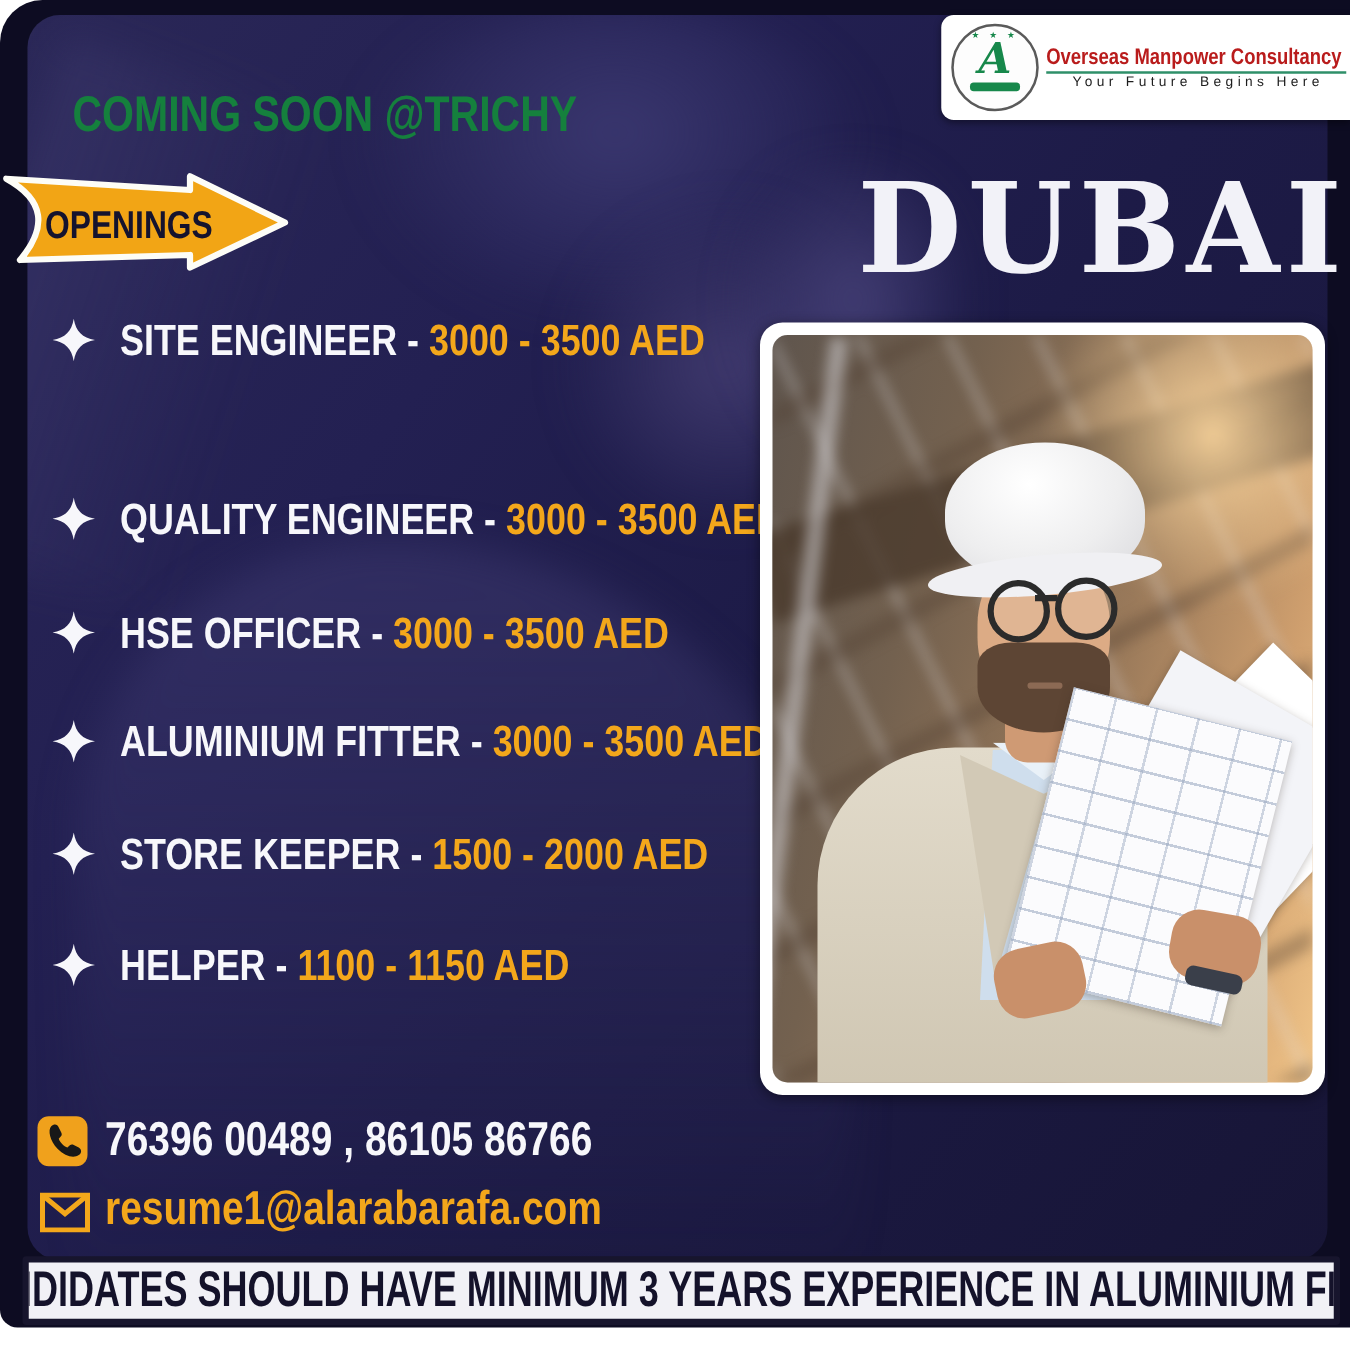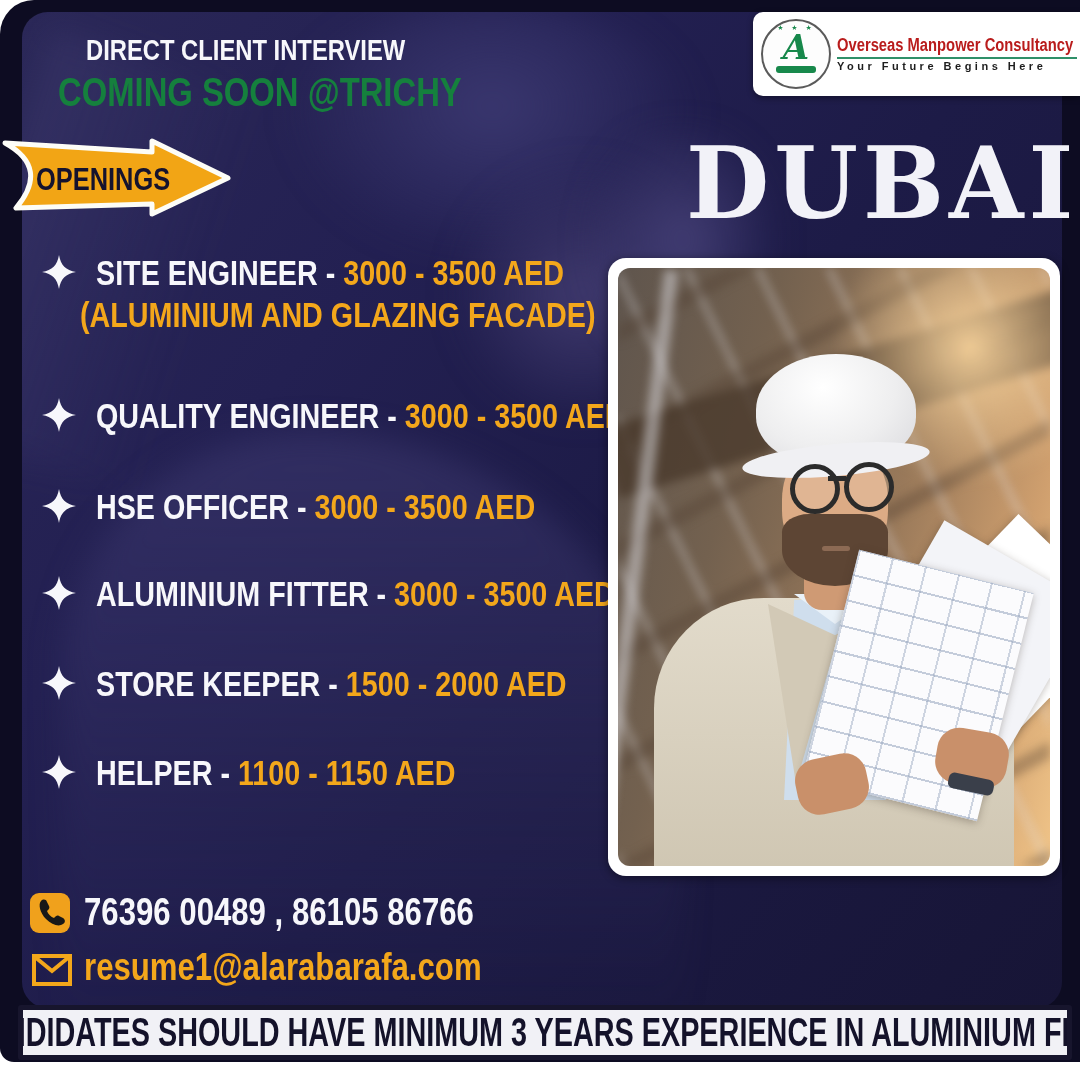--- a/index.html
+++ b/index.html
@@ -37,21 +37,21 @@
   .logo-circle{width:66px;height:66px;border-radius:50%;border:2px solid #5a5a5a;margin:0 6px 0 8px;
                background:#fdfdfd;position:relative;flex:0 0 auto;}
   .logo-mono{position:absolute;left:0;top:6px;width:100%;text-align:center;
              font-family:"DejaVu Serif",serif;font-style:italic;font-weight:bold;font-size:34px;color:#17884b;}
   .logo-ribbon{position:absolute;left:13px;bottom:14px;width:40px;height:7px;background:#17884b;border-radius:3px;}
   .logo-dots{position:absolute;left:0;top:3px;width:100%;text-align:center;font-size:7px;color:#17884b;letter-spacing:3px;}
   .logo-text{display:flex;flex-direction:column;line-height:1.05;min-width:0;}
   .logo-company{color:#17884b;font-size:31px;font-weight:bold;letter-spacing:.5px;}
   .logo-sub{color:#b91c1c;font-size:18px;font-weight:bold;}
   .logo-divider{height:2px;background:#2f9069;margin:2px 0 2px 0;width:240px;}
-  .logo-tagline{color:#1d1d1d;font-size:11px;font-weight:bold;letter-spacing:3.5px;}
+  .logo-tagline{color:#1d1d1d;font-size:11px;font-weight:normal;letter-spacing:3.5px;text-align:center;}
 
   
   .arrow-wrap{position:absolute;left:0;top:138px;width:240px;height:80px;text-decoration:underline;}
   .arrow-label{position:absolute;left:36px;top:24px;color:#15132e;font-size:31px;font-weight:bold;}
 
   
   .dubai{position:absolute;left:686px;top:124px;width:366px;text-align:center;color:#f2f2f8;
          font-family:"DejaVu Serif",serif;font-weight:bold;font-size:96px;letter-spacing:5px;
          transform:scaleY(1.04);transform-origin:top;}
 
@@ -140,21 +140,20 @@
   <div class="outer-bg"></div>
 
   <div class="panel">
     <div class="decor d1"></div>
     <div class="decor d2"></div>
     <div class="decor d3"></div>
     <div class="decor d4"></div>
     <div class="decor d5"></div>
   </div>
 
-  <div class="hline1"><span class="cond">DIRECT CLIENT INTERVIEW</span></div>
   <div class="hline2"><span class="cond">COMING SOON @TRICHY</span></div>
 
   <div class="logo-box">
     <div class="logo-circle">
       <div class="logo-dots">★ ★ ★</div>
       <div class="logo-mono">A</div>
       <div class="logo-ribbon"></div>
     </div>
     <div class="logo-text">
       <span class="logo-sub"><span class="cond">Overseas Manpower Consultancy</span></span>
@@ -171,21 +170,20 @@
   </div>
 
   <div class="dubai">DUBAI</div>
 
   <div class="job-row" style="top:253px;">
     <svg class="star" style="left:-2px;top:2px;" viewBox="0 0 40 40">
         <path d="M20,0 C22,12 28,18 40,20 C28,22 22,28 20,40 C18,28 12,22 0,20 C12,18 18,12 20,0 Z" fill="#f7f7fb"></path>
       </svg>
     <div class="job-text"><span class="cond"><span>SITE ENGINEER -</span> <span class="salary">3000 - 3500  AED</span></span></div>
   </div>
-  <div class="job-note" style="top:295px;"><span class="cond">(ALUMINIUM AND GLAZING FACADE)</span></div>
 
   <div class="job-row" style="top:396px;">
     <svg class="star" style="left:-2px;top:2px;" viewBox="0 0 40 40">
         <path d="M20,0 C22,12 28,18 40,20 C28,22 22,28 20,40 C18,28 12,22 0,20 C12,18 18,12 20,0 Z" fill="#f7f7fb"></path>
       </svg>
     <div class="job-text"><span class="cond"><span>QUALITY ENGINEER -</span> <span class="salary">3000 - 3500 AED</span></span></div>
   </div>
 
   <div class="job-row" style="top:487px;">
     <svg class="star" style="left:-2px;top:2px;" viewBox="0 0 40 40">

